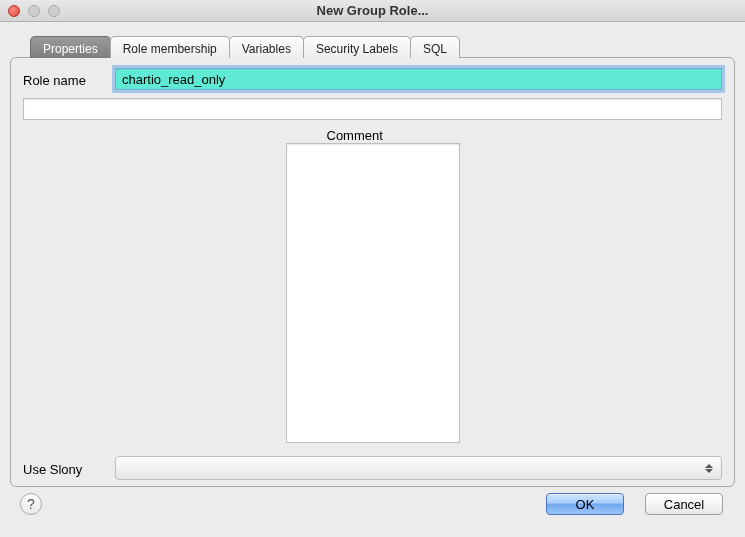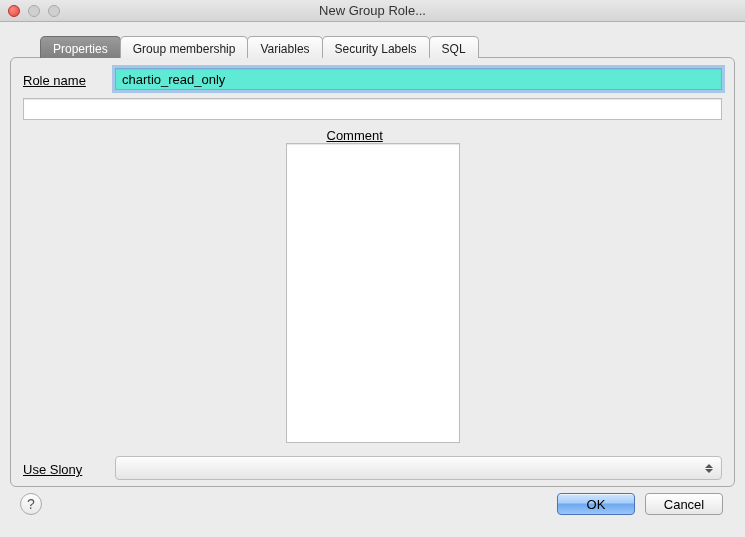--- a/index.html
+++ b/index.html
@@ -32,28 +32,29 @@
     .tl-close { background: radial-gradient(circle at 35% 35%, #ff8b80, #e0443e); border-color: #b73229;}
     .tl-min { background: #cfcfcf; border-color: #a9a9a9;}
     .tl-max { background: #cfcfcf; border-color: #a9a9a9;}
     .title {
       position: absolute;
       left: 0; right:0;
       text-align: center;
       font-size: 13px;
       color: #333;
       pointer-events: none;
+      font-weight: bold;
     }
     .content {
       padding: 14px 10px 10px 10px;
     }
     .tabbar {
       display: flex;
       height: 22px;
-      margin-left: 30px;
+      margin-left: 20px;
       margin-right: 4px;
     }
     .tab {
       padding: 3px 12px 0 12px;
       font-size: 12px;
       border: 1px solid #a9a9a9;
       border-bottom: none;
       border-top-left-radius: 5px;
       border-top-right-radius: 5px;
       background: linear-gradient(to bottom, #fdfdfd, #ededed);
@@ -74,21 +75,20 @@
       border-radius: 6px;
       background: #ececec;
       padding: 10px 12px 12px 12px;
       margin-top: -1px;
       height: 430px;
     }
     .row {
       display: flex;
       align-items: center;
       margin-bottom: 8px;
-      text-decoration: underline;
     }
     .label {
       width: 92px;
       font-size: 13px;
       color: #000;
       padding-top: 3px;
     }
     .field {
       flex: 1;
     }
@@ -173,21 +173,21 @@
     }
     .spacer { flex: 1; }
     .btn {
       min-width: 78px;
       height: 22px;
       border-radius: 4px;
       border: 1px solid #a0a0a0;
       background: linear-gradient(to bottom, #ffffff, #e7e7e7);
       font-size: 13px;
       font-family: inherit;
-      margin-left: 10px;
+      margin-left: 21px;
       padding: 0 14px;
       cursor: default;
     }
     .btn.primary {
       border: 1px solid #4b74b8;
       background: linear-gradient(to bottom, #cfe6ff 0%, #a7cdfb 45%, #6ea7ee 50%, #9bc7fa 100%);
       color: #000;
       box-shadow: inset 0 1px 0 rgba(255,255,255,0.6);
     }
   </style>
@@ -202,21 +202,21 @@
   </div>
   <div class="title">New Group Role...</div>
 </div>
 
 <div class="content">
   <div class="tabbar">
     <div class="tab active">
         <span>Properties</span>
       </div>
     <div class="tab">
-        <span>Group membership</span>
+        <span>Role membership</span>
       </div>
     <div class="tab">
         <span>Variables</span>
       </div>
     <div class="tab">
         <span>Security Labels</span>
       </div>
     <div class="tab">
         <span>SQL</span>
       </div>

